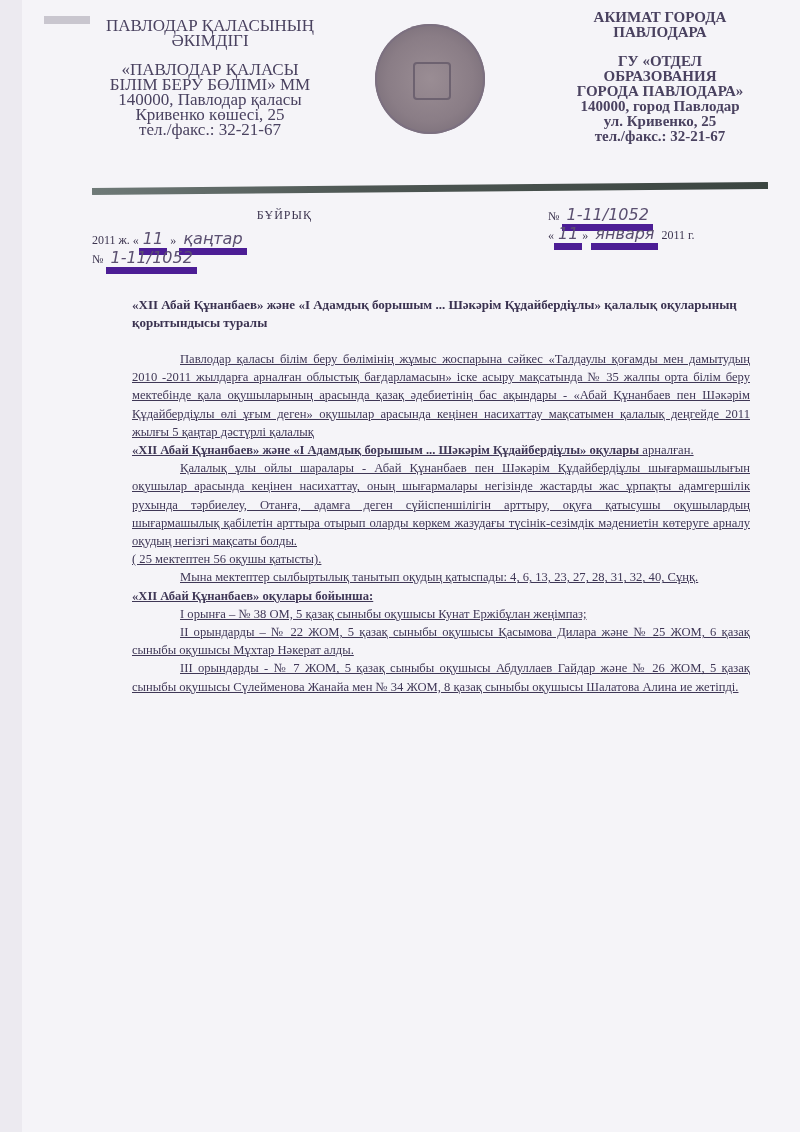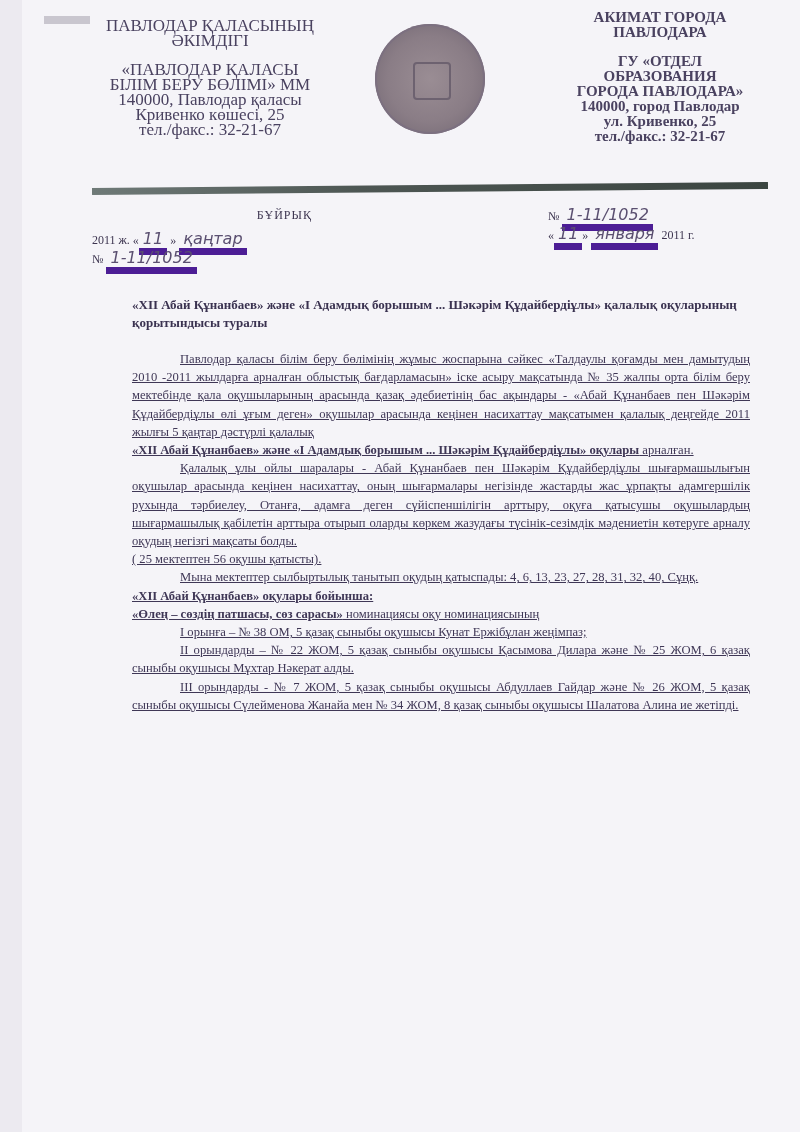--- a/index.html
+++ b/index.html
@@ -112,17 +112,16 @@
 
 <div class="title">«XII Абай Құнанбаев» және «І Адамдық борышым ... Шәкәрім Құдайбердіұлы» қалалық оқуларының қорытындысы туралы</div>
 
 <div class="body">
   <p class="ind">Павлодар қаласы білім беру бөлімінің жұмыс жоспарына сәйкес «Талдаулы қоғамды мен дамытудың 2010 -2011 жылдарға арналған облыстық бағдарламасын» іске асыру мақсатында № 35 жалпы орта білім беру мектебінде қала оқушыларының арасында қазақ әдебиетінің бас ақындары - «Абай Құнанбаев пен Шәкәрім Құдайбердіұлы өлі ұғым деген» оқушылар арасында кеңінен насихаттау мақсатымен қалалық деңгейде 2011 жылғы 5 қаңтар дәстүрлі қалалық</p>
   <p><span class="bold">«XII Абай Құнанбаев» және «І Адамдық борышым ... Шәкәрім Құдайбердіұлы» оқулары</span><span> арналған.</span></p>
   <p class="ind">Қалалық ұлы ойлы шаралары - Абай Құнанбаев пен Шәкәрім Құдайбердіұлы шығармашылығын оқушылар арасында кеңінен насихаттау, оның шығармалары негізінде жастарды жас ұрпақты адамгершілік рухында тәрбиелеу, Отанға, адамға деген сүйіспеншілігін арттыру, оқуға қатысушы оқушылардың шығармашылық қабілетін арттыра отырып оларды көркем жазудағы түсінік-сезімдік мәдениетін көтеруге арналу оқудың негізгі мақсаты болды.</p>
   <p>( 25 мектептен 56 оқушы қатысты).</p>
   <p class="ind">Мына мектептер сылбыртылық танытып оқудың қатыспады: 4, 6, 13, 23, 27, 28, 31, 32, 40, Сұңқ.</p>
   <p class="bold">«XII Абай Құнанбаев» оқулары бойынша:</p>
-  <p><span class="bold">«Өлең – сөздің патшасы, сөз сарасы»</span><span> номинациясы оқу номинациясының</span></p>
   <p class="ind">I орынға – № 38 ОМ, 5 қазақ сыныбы оқушысы Кунат Ержібұлан жеңімпаз;</p>
   <p class="ind">II орындарды – № 22 ЖОМ, 5 қазақ сыныбы оқушысы Қасымова Дилара және № 25 ЖОМ, 6 қазақ сыныбы оқушысы Мұхтар Нәкерат алды.</p>
   <p class="ind">III орындарды - № 7 ЖОМ, 5 қазақ сыныбы оқушысы Абдуллаев Гайдар және № 26 ЖОМ, 5 қазақ сыныбы оқушысы Сүлейменова Жанайа мен № 34 ЖОМ, 8 қазақ сыныбы оқушысы Шалатова Алина ие жетіпді.</p>
 </div>
 
 </body></html>

